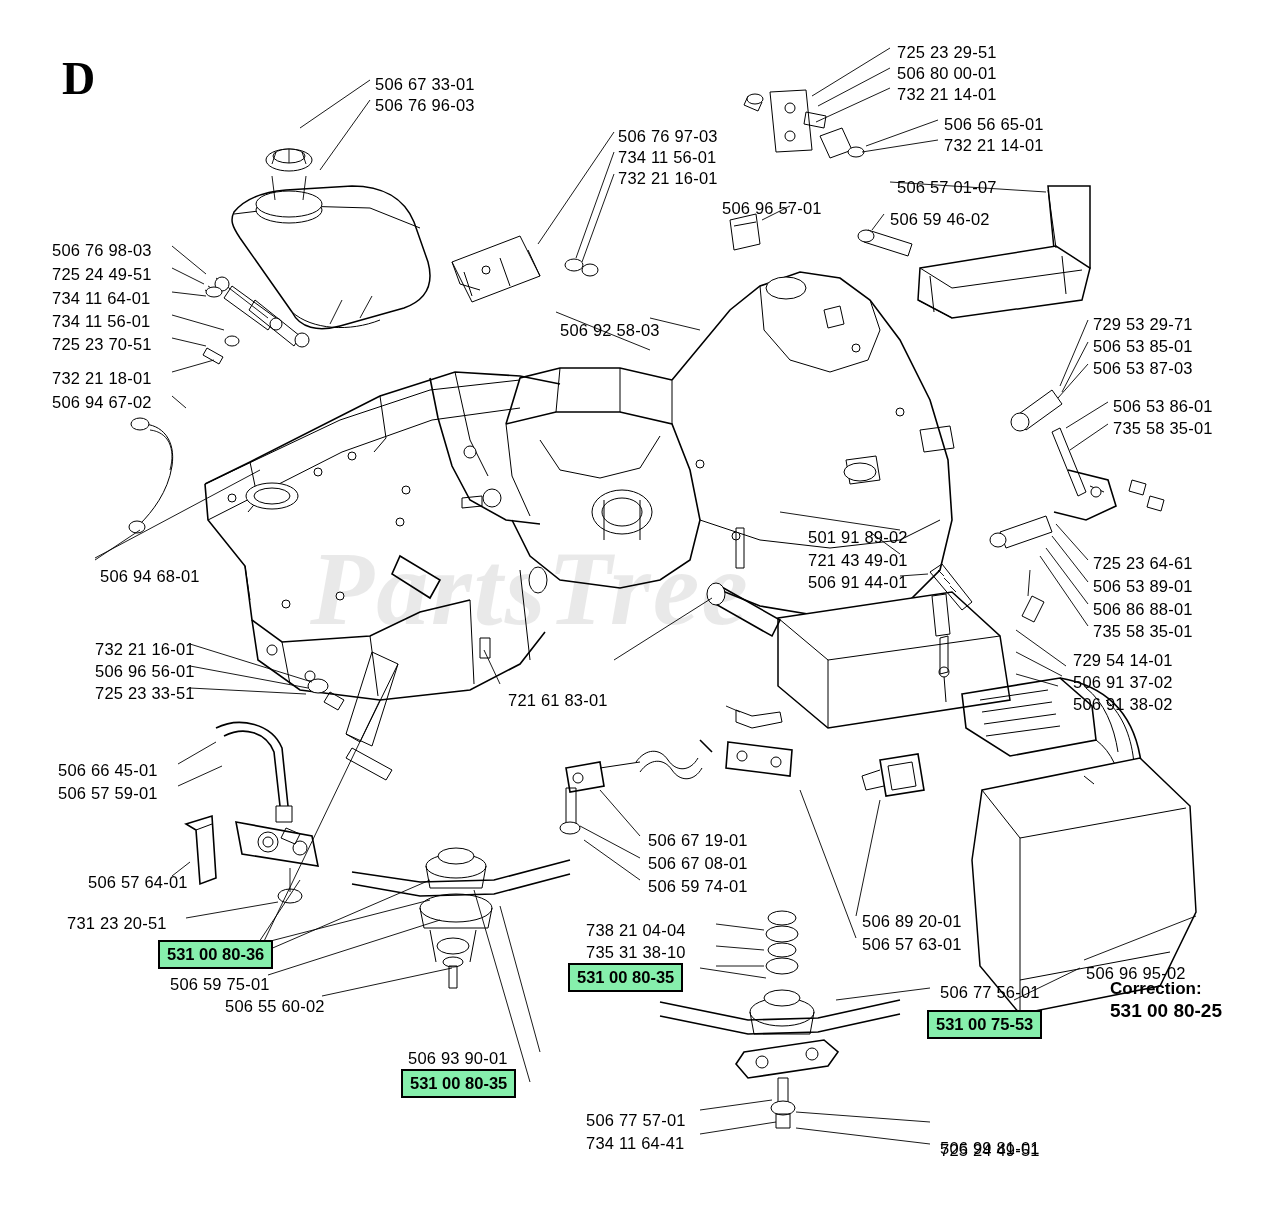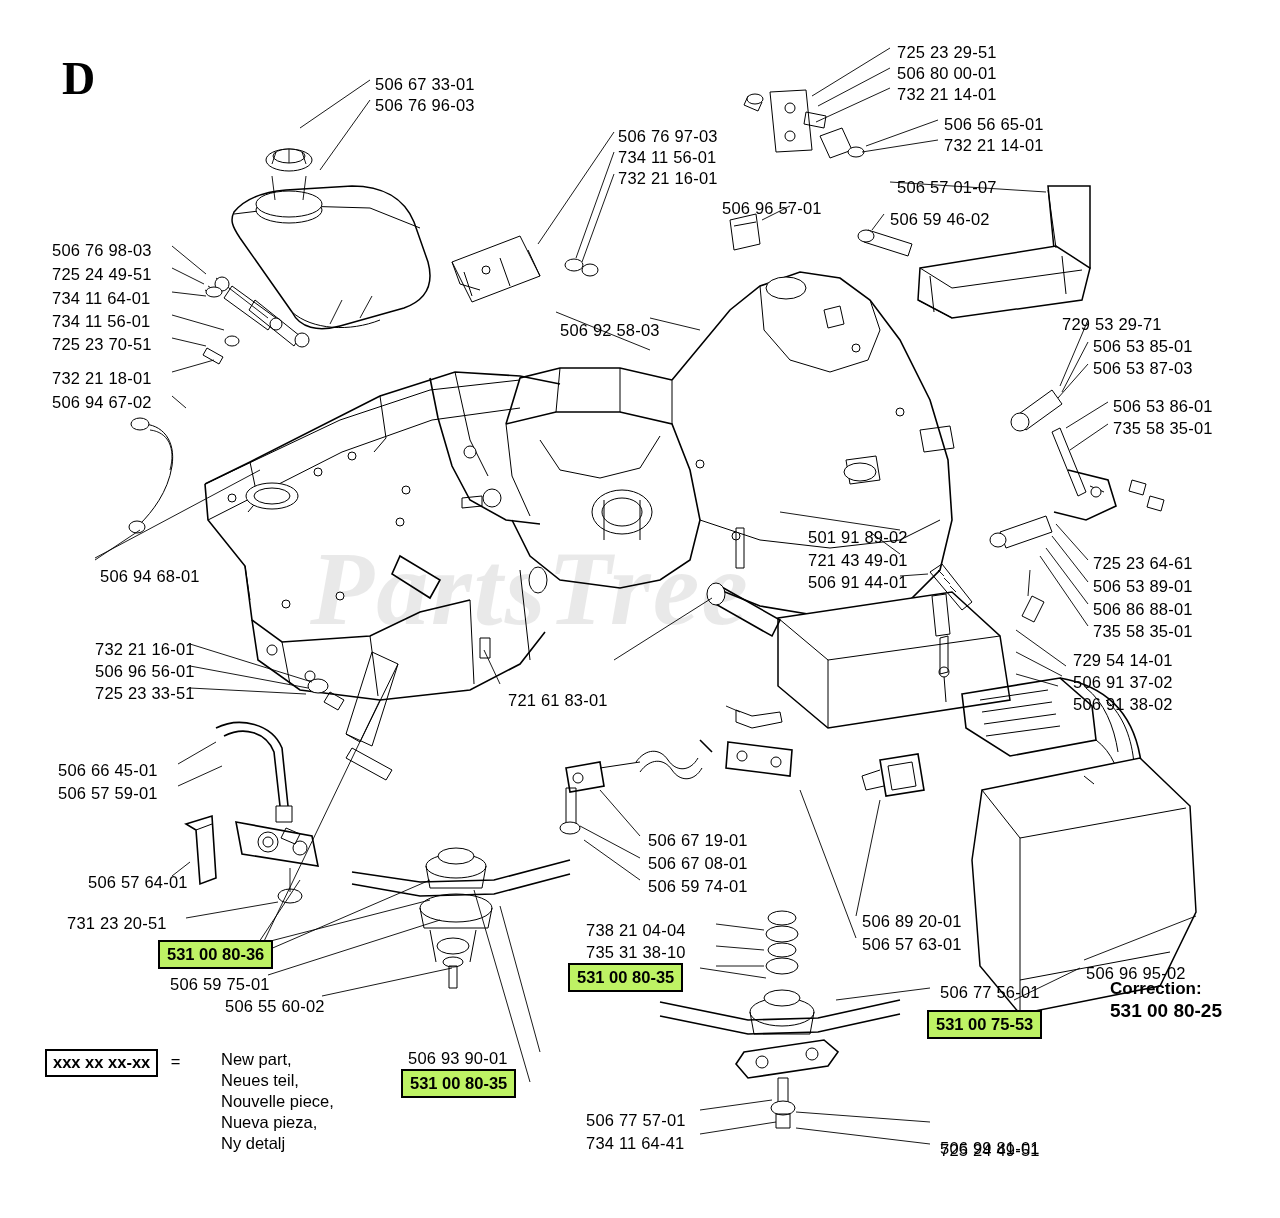--- a/index.html
+++ b/index.html
@@ -36,21 +36,21 @@
     font-family: "Liberation Serif", serif;
   }
   .boxed {
     position: absolute;
     border: 2px solid #000;
     padding: 2px 7px 3px 7px;
     font-size: 16.5px;
     font-weight: bold;
     line-height: 20px;
     white-space: pre;
-    background: #bef264;
+    background: #86efac;
   }
   .legend {
     position: absolute;
     left: 45px;
     top: 1049px;
     width: 340px;
     font-size: 16.5px;
     line-height: 21px;
   }
   .legend .key {
@@ -461,21 +461,21 @@
       <div class="lbl" style="left: 618px; top: 168px;">732 21 16-01</div>
       <div class="lbl" style="left: 722px; top: 198px;">506 96 57-01</div>
       <div class="lbl" style="left: 52px; top: 240px;">506 76 98-03</div>
       <div class="lbl" style="left: 52px; top: 264px;">725 24 49-51</div>
       <div class="lbl" style="left: 52px; top: 288px;">734 11 64-01</div>
       <div class="lbl" style="left: 52px; top: 311px;">734 11 56-01</div>
       <div class="lbl" style="left: 52px; top: 334px;">725 23 70-51</div>
       <div class="lbl" style="left: 52px; top: 368px;">732 21 18-01</div>
       <div class="lbl" style="left: 52px; top: 392px;">506 94 67-02</div>
       <div class="lbl" style="left: 560px; top: 308px; margin-top: 12px;">506 92 58-03</div>
-      <div class="lbl" style="left: 1062px; top: 314px;">729 53 29-71</div>
+      <div class="lbl" style="left: 1093px; top: 314px;">729 53 29-71</div>
       <div class="lbl" style="left: 1093px; top: 336px;">506 53 85-01</div>
       <div class="lbl" style="left: 1093px; top: 358px;">506 53 87-03</div>
       <div class="lbl" style="left: 1113px; top: 396px;">506 53 86-01</div>
       <div class="lbl" style="left: 1113px; top: 418px;">735 58 35-01</div>
       <div class="lbl" style="left: 100px; top: 566px;">506 94 68-01</div>
       <div class="lbl" style="left: 808px; top: 527px;">501 91 89-02</div>
       <div class="lbl" style="left: 808px; top: 550px;">721 43 49-01</div>
       <div class="lbl" style="left: 808px; top: 572px;">506 91 44-01</div>
       <div class="lbl" style="left: 1093px; top: 553px;">725 23 64-61</div>
       <div class="lbl" style="left: 1093px; top: 576px;">506 53 89-01</div>
@@ -509,28 +509,19 @@
       <div class="lbl" style="left: 940px; top: 1117px; margin-top: 21px;">506 99 81-01</div>
       <div class="lbl" style="left: 940px; top: 1140px;">725 24 49-51</div>
     </div>
   <div id="boxed-layer">
       <div class="boxed" style="left: 158px; top: 940px;">531 00 80-36</div>
       <div class="boxed" style="left: 401px; top: 1069px;">531 00 80-35</div>
       <div class="boxed" style="left: 568px; top: 963px;">531 00 80-35</div>
       <div class="boxed" style="left: 927px; top: 1010px;">531 00 75-53</div>
     </div>
 
-  <div class="legend">
-    <span class="key">xxx xx xx-xx</span>
-    <span class="eq">=</span>
-    <span class="langs">New part,
-Neues teil,
-Nouvelle piece,
-Nueva pieza,
-Ny detalj</span>
-  </div>
 
   <div class="correction">
     <div>Correction:</div>
     <div class="c-num">531 00 80-25</div>
   </div>
 
 </div>
 
 </body></html>

